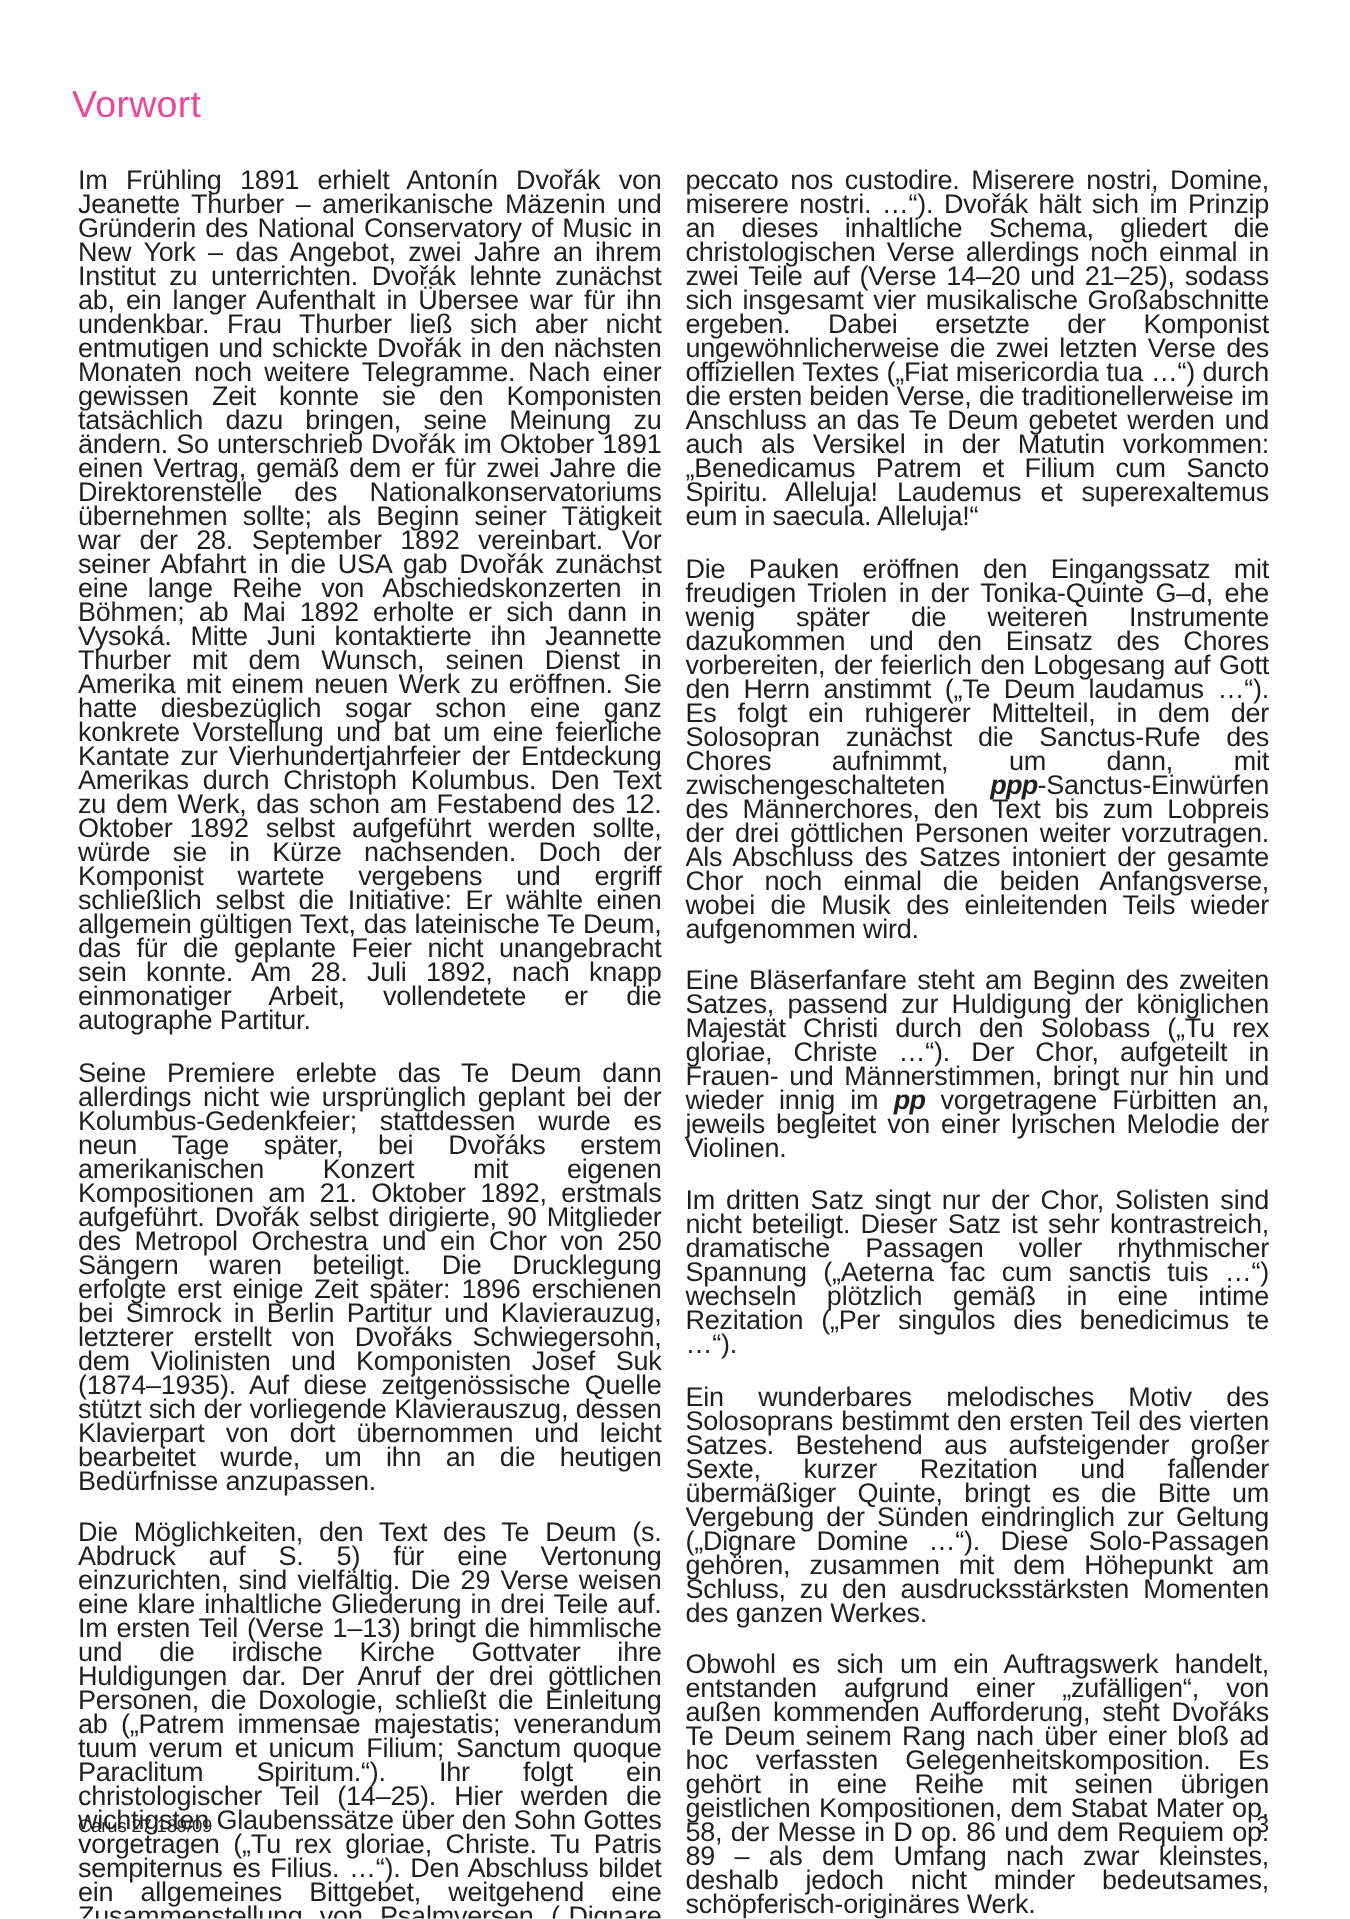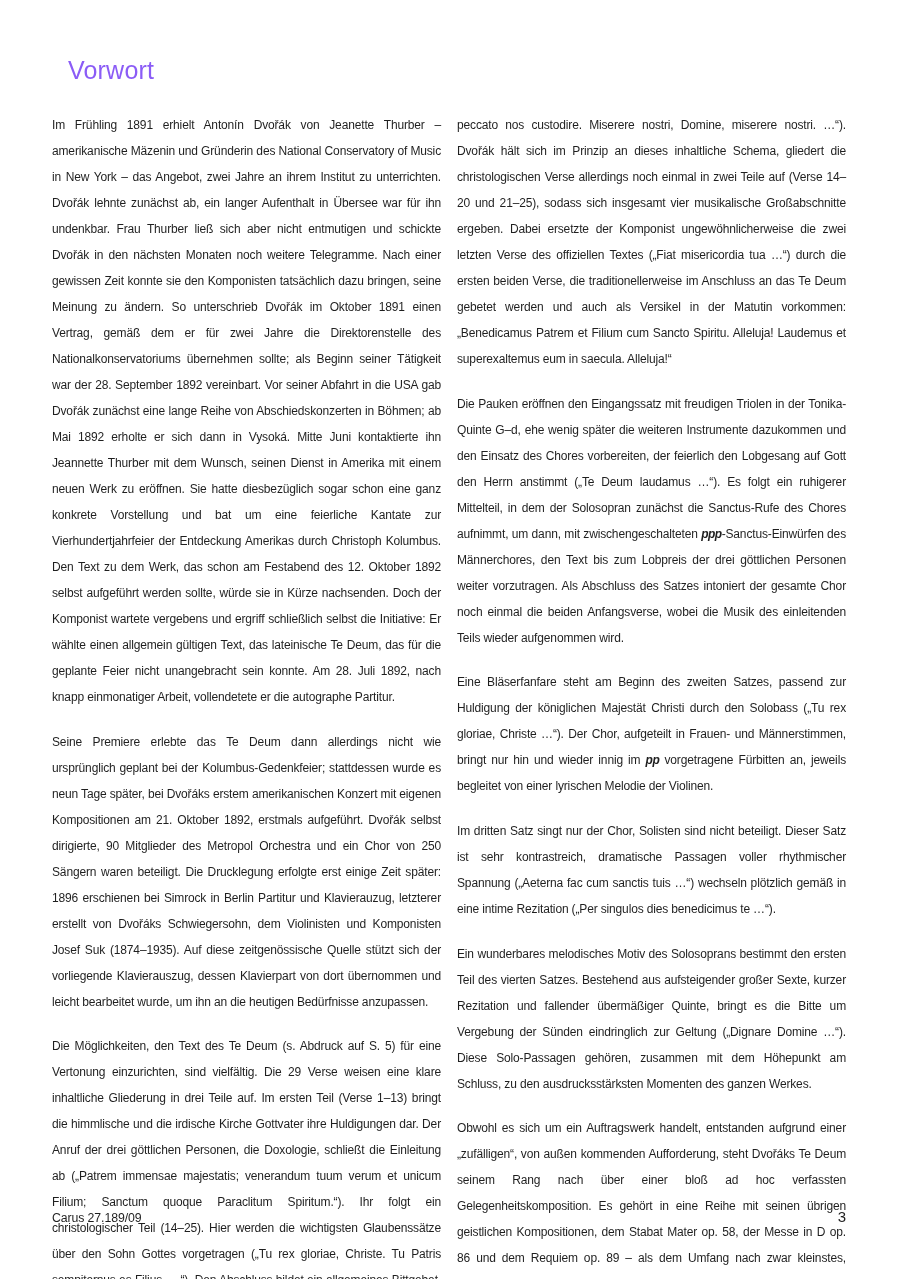--- a/index.html
+++ b/index.html
@@ -14,44 +14,44 @@
     overflow: hidden;
     font-family: "Liberation Sans", sans-serif;
     color: #1f1f1f;
   }
   .page {
     position: absolute;
     inset: 0;
   }
   h1.title {
     position: absolute;
-    left: 68px;
+    left: 48px;
     top: 56px;
     margin: 0;
     font-size: 25px;
     font-weight: 400;
     letter-spacing: 0.2px;
-    color: #8b5cf6;
+    color: #ec4899;
   }
   .cols {
     position: absolute;
     left: 52px;
     top: 112px;
     width: 794px;
     display: flex;
     gap: 16px;
   }
   .col {
     width: 389px;
     flex: 0 0 389px;
   }
   .col p {
     margin: 0 0 18.7px 0;
-    font-size: 12px;
-    line-height: 26px;
+    font-size: 18px;
+    line-height: 16px;
     text-align: justify;
     letter-spacing: -0.15px;
     hyphens: auto;
     -webkit-hyphens: auto;
   }
   .col p:last-child {
     margin-bottom: 16px;
   }
   .it {
   }

